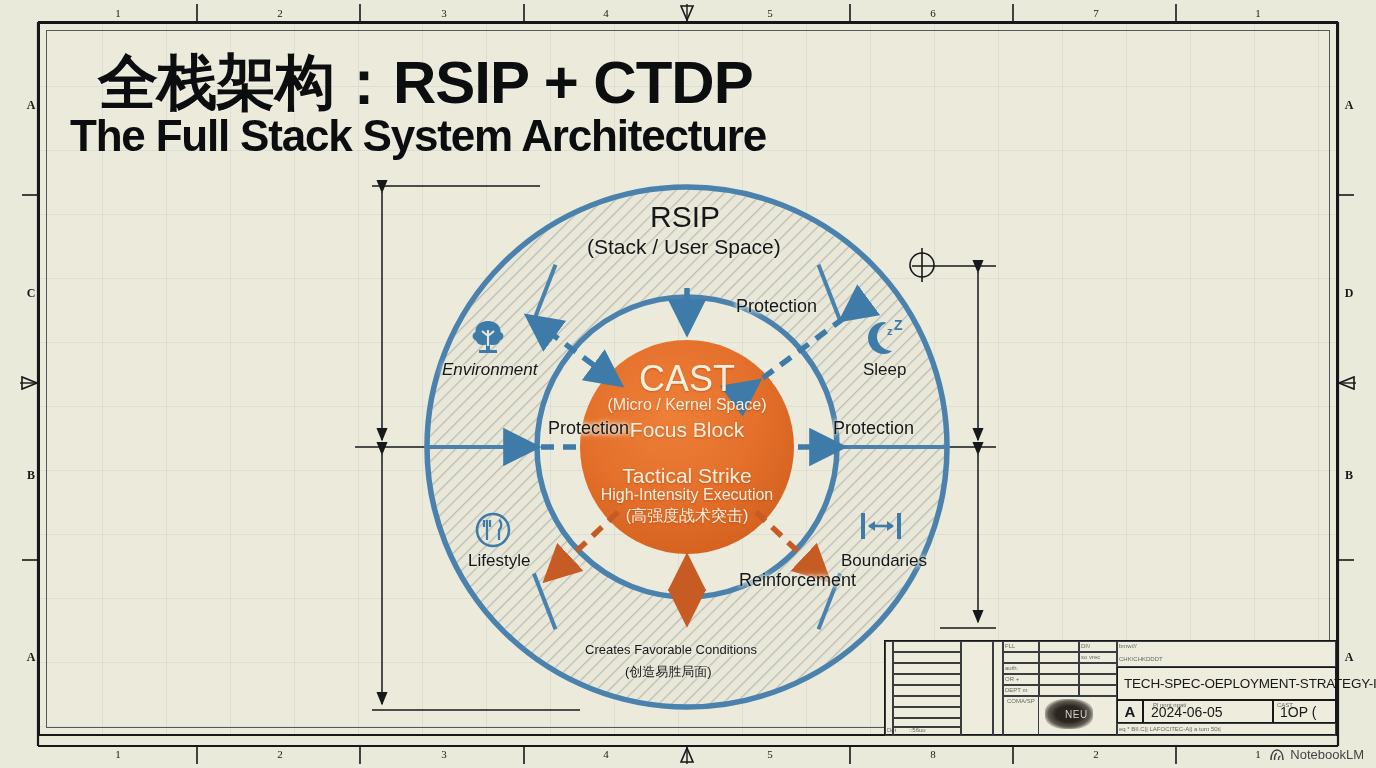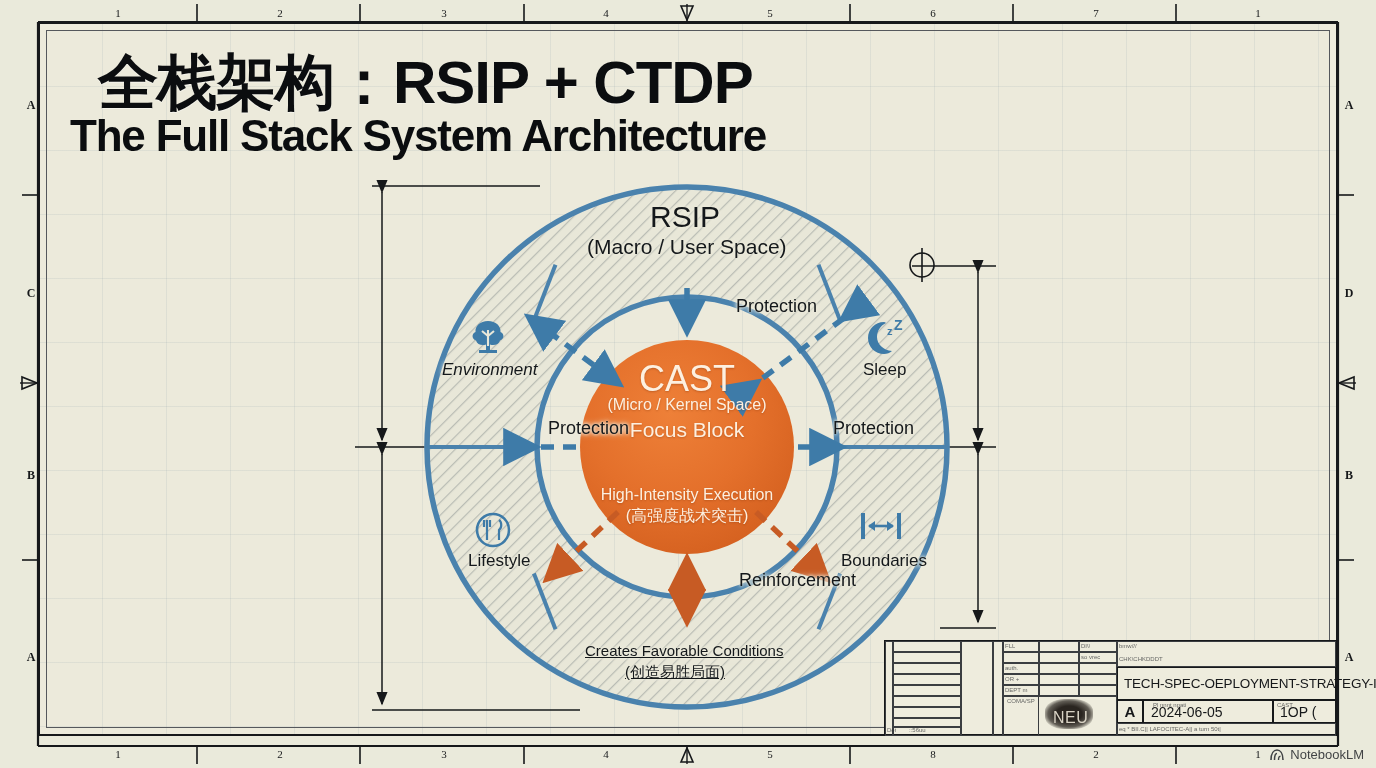--- a/index.html
+++ b/index.html
@@ -57,21 +57,21 @@
   #diagram{ position:absolute; left:0; top:0; width:1376px; height:768px; pointer-events:none; }
 
   .lbl{
     position:absolute; color:#14181b; font-weight:normal;
     white-space:nowrap; text-shadow:0 0 4px #edebdc, 0 0 7px #edebdc, 0 0 3px #edebdc;
   }
   .lbl-ring-title{ font-size:30px; }
   .lbl-ring-sub{ font-size:21px; }
   .lbl-prot{ font-size:18px;padding-left:40px; }
   .lbl-icon{ font-size:17px; }
-  .lbl-bottom{ font-size:15px; text-align:left;text-decoration:underline; }
+  .lbl-bottom{ font-size:13px; text-align:left; }
 
   .core-txt{
     position:absolute; color:#fdf0e0; text-align:center; white-space:nowrap;
     text-shadow:0 1px 2px rgba(120,45,10,0.35);
   }
 
   .icon-box{ position:absolute; }
 
   
   .tb{
@@ -104,21 +104,21 @@
     position:absolute; left:388px; top:59px; width:63px; height:23px;
     border:0.8px solid #16181a; display:flex; align-items:center; padding-left:6px;
   }
   .tb-scale span{ font-size:14px; color:#16181a; }
   .tb-smudge{
     position:absolute; left:160px; top:58px; width:48px; height:30px;
     background:radial-gradient(ellipse at 50% 50%, #2a2520 38%, rgba(42,37,32,0.72) 62%, rgba(42,37,32,0) 80%);
     border-radius:40%;
   }
   .tb-smudge-txt{
-    position:absolute; left:168px; top:68px; font-size:16px; color:#d8d2c4;
+    position:absolute; left:180px; top:68px; font-size:10px; color:#d8d2c4;
     letter-spacing:0.5px;
   }
 
   
   .wm{
     position:absolute; right:12px; bottom:6px; display:flex; align-items:center; gap:5px;
     color:#2f3235; font-size:13px; opacity:0.9;
   }
 </style>
 </head>
@@ -301,21 +301,21 @@
     </g>
     <g stroke="#C75B24" stroke-width="5.5" stroke-dasharray="13 9" fill="none" marker-end="url(#arrOrange)">
       <line x1="618" y1="512" x2="548" y2="578"></line>
     </g>
     <g stroke="#C75B24" stroke-width="5.5" stroke-dasharray="13 9" fill="none" marker-end="url(#arrOrange)">
       <line x1="756" y1="512" x2="826" y2="578"></line>
     </g>
   </svg>
 
   <div class="lbl lbl-ring-title" style="left:650px;top:200px;">RSIP</div>
-  <div class="lbl lbl-ring-sub" style="left:587px;top:235px;">(Macro / User Space)</div>
+  <div class="lbl lbl-ring-sub" style="left:587px;top:235px;">(Stack / User Space)</div>
 
   <div class="lbl lbl-bottom" style="left:585px;top:642px;">Creates Favorable Conditions</div>
   <div class="lbl lbl-bottom" style="left:625px;top:663px;">(创造易胜局面)</div>
 
   <div class="lbl lbl-prot" style="left:696px;top:296px;">Protection</div>
   <div class="lbl lbl-prot" style="left:508px;top:418px;">Protection</div>
   <div class="lbl lbl-prot" style="left:793px;top:418px;">Protection</div>
   <div class="lbl lbl-prot" style="left:699px;top:570px;text-align:center;">Reinforcement</div>
 
   <div class="icon-box" style="left:467px;top:316px;">
@@ -354,20 +354,21 @@
       <line x1="11" y1="18" x2="35" y2="18" stroke="#3E7BA8" stroke-width="2.6"></line>
       <path d="M10 18 L17 13 L17 23 Z" fill="#3E7BA8"></path>
       <path d="M36 18 L29 13 L29 23 Z" fill="#3E7BA8"></path>
     </svg>
   </div>
   <div class="lbl lbl-icon" style="left:841px;top:551px;">Boundaries</div>
 
   <div class="core-txt" style="left:587px;top:358px;width:200px;font-size:36px;">CAST</div>
   <div class="core-txt" style="left:587px;top:396px;width:200px;font-size:16px;">(Micro / Kernel Space)</div>
   <div class="core-txt" style="left:587px;top:418px;width:200px;font-size:21px;">Focus Block</div>
+  <div class="core-txt" style="left:587px;top:464px;width:200px;font-size:21px;">Tactical Strike</div>
   <div class="core-txt" style="left:577px;top:486px;width:220px;font-size:16px;">High-Intensity Execution</div>
   <div class="core-txt" style="left:587px;top:506px;width:200px;font-size:16px;">(高强度战术突击)</div>
 
   <div class="tb">
 
     <div class="tb-cell" style="left:0;top:0;width:8px;height:95px;"></div>
     <div class="tb-cell" style="left:8px;top:0;width:68px;height:11px;"></div>
     <div class="tb-cell" style="left:8px;top:11px;width:68px;height:11px;"></div>
     <div class="tb-cell" style="left:8px;top:22px;width:68px;height:11px;"></div>
     <div class="tb-cell" style="left:8px;top:33px;width:68px;height:11px;"></div>

